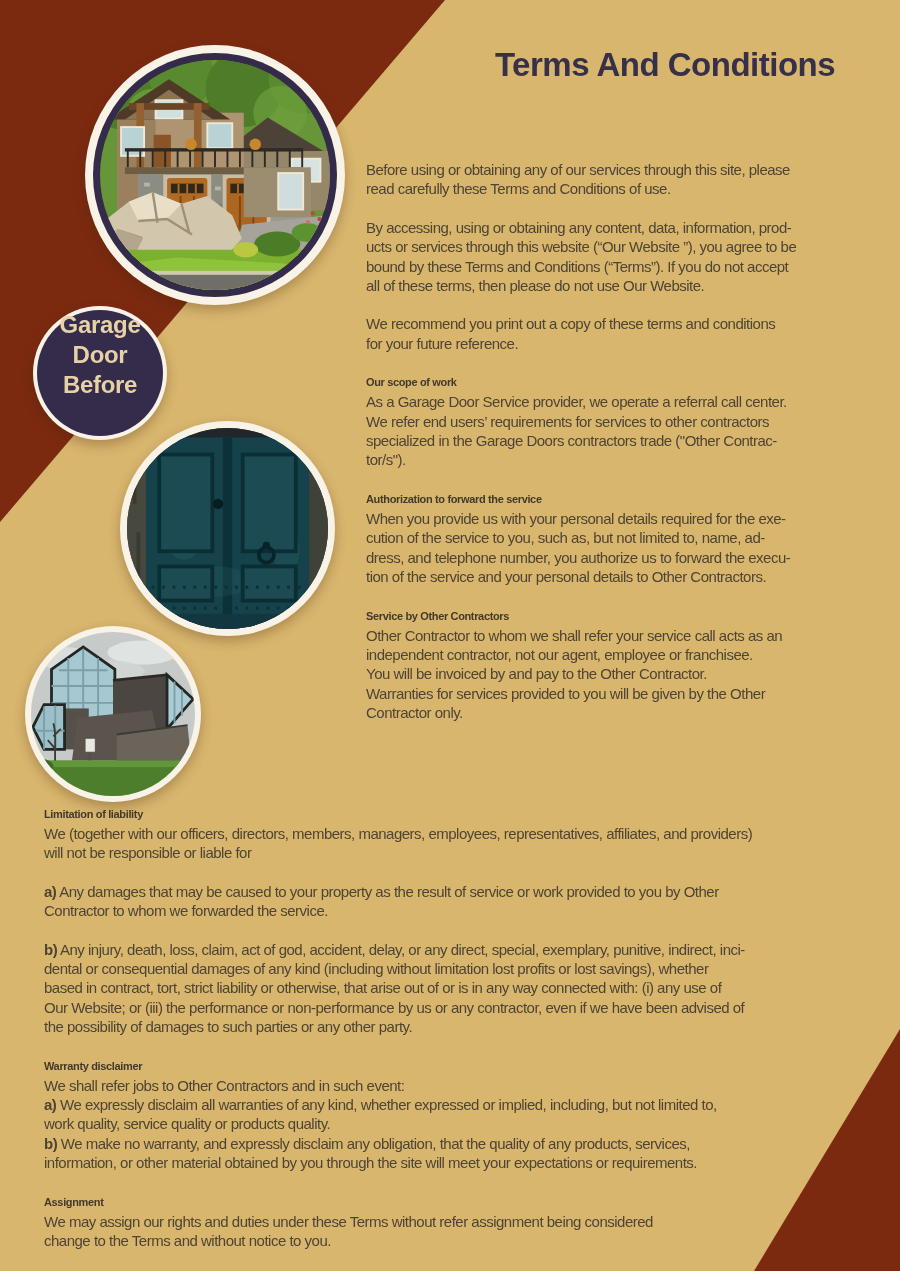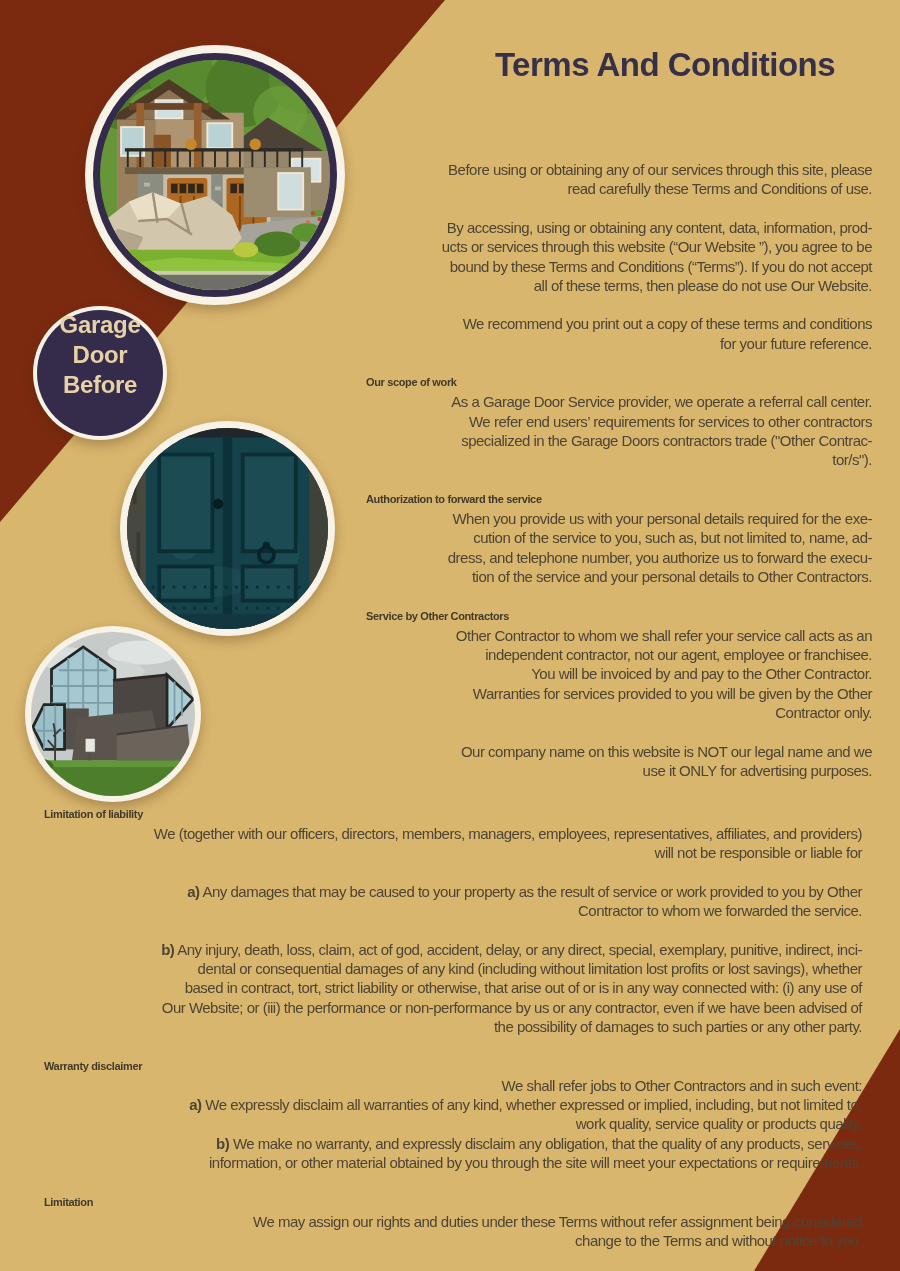--- a/index.html
+++ b/index.html
@@ -38,21 +38,21 @@
   .photo-door .img{inset:7px;}
   .photo-building{left:25px;top:626px;width:176px;height:176px;}
   .photo-building .img{inset:6px;}
   .badge{left:33px;top:306px;width:134px;height:134px;}
   .badge .inner{position:absolute;inset:4px;border-radius:50%;
     background:var(--badge-background);color:var(--badge-text);
     display:flex;flex-direction:column;align-items:center;
     font-weight:bold;font-size:24px;line-height:30px;letter-spacing:-.3px;}
   
   .col{position:absolute;font-size:15px;line-height:19.4px;letter-spacing:-.5px;}
-  .col p{margin:0 0 19px;white-space:pre-line;text-align:right;}
+  .col p{margin:0 0 19px;white-space:pre-line;}
   .col h2{margin:2px 0 0;font-size:11px;line-height:20px;letter-spacing:-.35px;
     color:var(--heading-text);font-weight:bold;}
   .col b{font-weight:bold;}
   .col-right{left:366px;top:160px;width:506px;}
   .col-full{left:44px;top:802px;width:818px;}
 </style>
 </head>
 <body>
 
 <div class="page">
@@ -216,22 +216,20 @@
 cution of the service to you, such as, but not limited to, name, ad-
 dress, and telephone number, you authorize us to forward the execu-
 tion of the service and your personal details to Other Contractors.</p>
 
     <h2>Service by Other Contractors</h2>
     <p>Other Contractor to whom we shall refer your service call acts as an
 independent contractor, not our agent, employee or franchisee.
 You will be invoiced by and pay to the Other Contractor.
 Warranties for services provided to you will be given by the Other
 Contractor only.</p>
-    <p>Our company name on this website is NOT our legal name and we
-use it ONLY for advertising purposes.</p>
   </div>
 
   <div class="col col-full">
     <h2>Limitation of liability</h2>
     <p>We (together with our officers, directors, members, managers, employees, representatives, affiliates, and providers)
 will not be responsible or liable for</p>
     <p><b>a)</b><span> Any damages that may be caused to your property as the result of service or work provided to you by Other
 Contractor to whom we forwarded the service.</span></p>
     <p><b>b)</b><span> Any injury, death, loss, claim, act of god, accident, delay, or any direct, special, exemplary, punitive, indirect, inci-
 dental or consequential damages of any kind (including without limitation lost profits or lost savings), whether
@@ -239,18 +237,18 @@
 Our Website; or (iii) the performance or non-performance by us or any contractor, even if we have been advised of
 the possibility of damages to such parties or any other party.</span></p>
 
     <h2>Warranty disclaimer</h2>
     <p><span>We shall refer jobs to Other Contractors and in such event:
 </span><b>a)</b><span> We expressly disclaim all warranties of any kind, whether expressed or implied, including, but not limited to,
 work quality, service quality or products quality.
 </span><b>b)</b><span> We make no warranty, and expressly disclaim any obligation, that the quality of any products, services,
 information, or other material obtained by you through the site will meet your expectations or requirements.</span></p>
 
-    <h2>Limitation</h2>
+    <h2>Assignment</h2>
     <p>We may assign our rights and duties under these Terms without refer assignment being considered
 change to the Terms and without notice to you.</p>
   </div>
 
 </div>
 
 </body></html>

